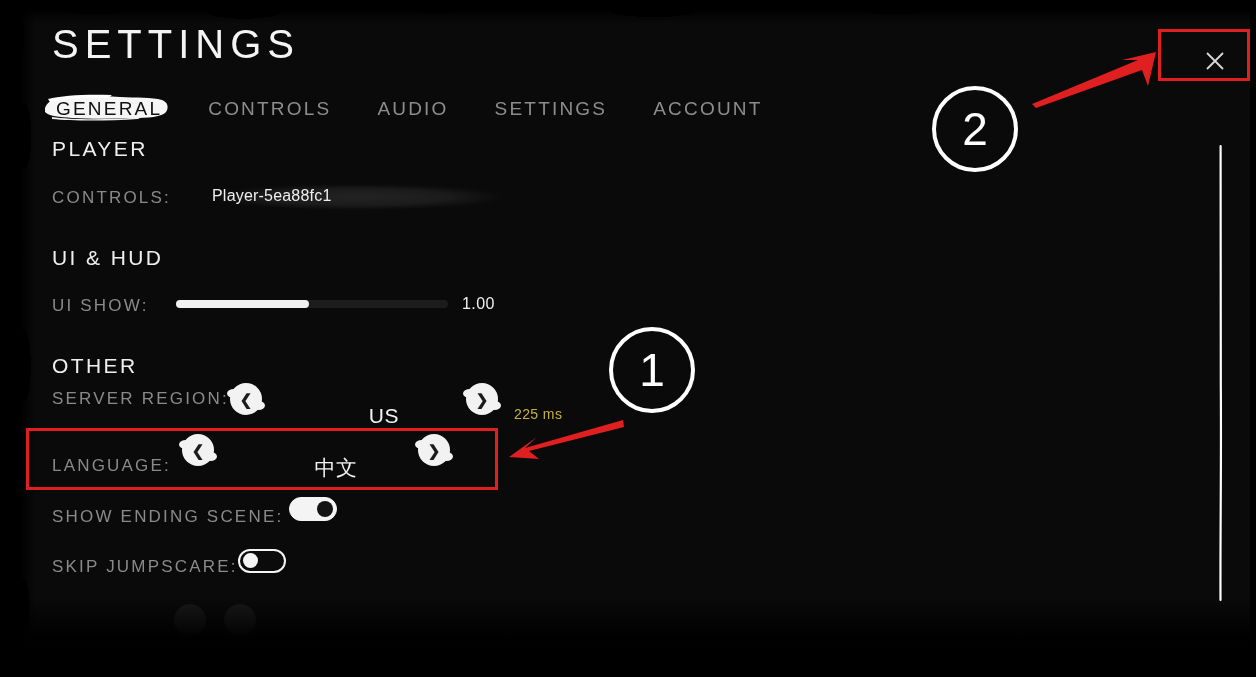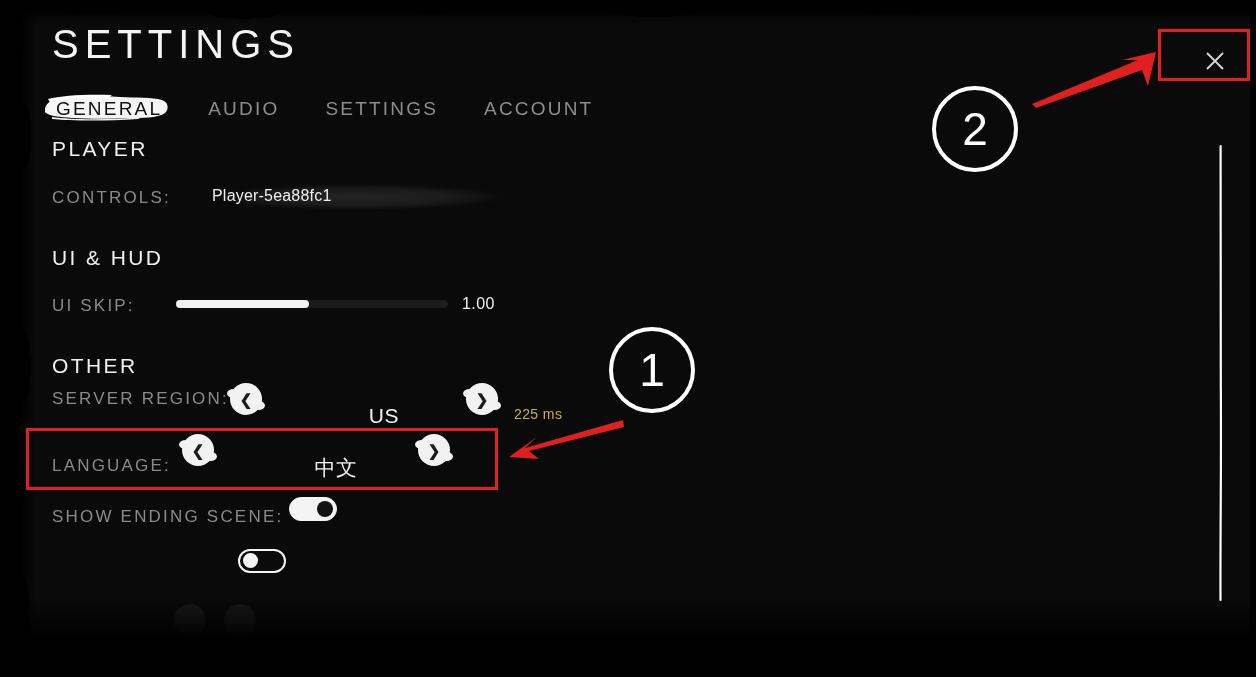--- a/index.html
+++ b/index.html
@@ -341,39 +341,42 @@
       <div class="tab active">
         <svg class="tab-brush" viewBox="0 0 128 28" preserveAspectRatio="none">
           <path d="M3,15 C6,7 14,5 24,4 C40,2 60,3 78,4 C94,5 110,4 120,7 C126,9 127,15 124,19
                    C120,24 106,25 90,25 C70,26 48,26 30,25 C18,24 6,23 3,19 Z" fill="#f6f6f6"></path>
           <path d="M6,6 C20,2 48,1 70,2 L66,5 C46,4 22,5 8,9 Z" fill="#ffffff"></path>
           <path d="M10,24 C30,27 70,27 100,24 L96,26 C66,28 30,28 10,26 Z" fill="#ededed"></path>
         </svg>
         <span>GENERAL</span>
       </div>
       <div class="tab">
+        <span>CONTROLS</span>
+      </div>
+      <div class="tab">
         <span>AUDIO</span>
       </div>
       <div class="tab">
         <span>SETTINGS</span>
       </div>
       <div class="tab">
         <span>ACCOUNT</span>
       </div>
     </div>
 
     <div class="section-head" style="top:131px;">PLAYER</div>
 
     <div class="row-label" style="top:182px;">CONTROLS:</div>
     <div class="username-field"></div>
     <div class="username-text">Player-5ea88fc1</div>
 
     <div class="section-head" style="top:240px;">UI &amp; HUD</div>
 
-    <div class="row-label" style="top:290px;">UI SKIP:</div>
+    <div class="row-label" style="top:290px;">UI SHOW:</div>
     <div class="slider-track">
       <div class="slider-fill" id="ui-scale-fill" style="width: 49%;"></div>
     </div>
     <div class="slider-value">1.00</div>
 
     <div class="section-head" style="top:348px;">OTHER</div>
 
     <div class="row-label" style="top:383px;">SERVER REGION:</div>
     <div class="arrow-btn" style="left:216px; top:377px;">
       <span class="disc"></span>
@@ -395,20 +398,21 @@
     <div class="arrow-btn" style="left:404px; top:428px;">
       <span class="disc"></span>
       <span class="chev">❯</span>
     </div>
 
     <div class="row-label" style="top:501px;">SHOW ENDING SCENE:</div>
     <div class="toggle on" style="left:275px; top:491px;">
       <span class="knob"></span>
     </div>
 
+    <div class="row-label" style="top:551px;">SKIP JUMPSCARE:</div>
     <div class="toggle off" style="left:224px; top:543px;">
       <span class="knob"></span>
     </div>
 
     <div class="ghost-circle" style="left:160px; top:598px;"></div>
     <div class="ghost-circle" style="left:210px; top:598px;"></div>
     <div class="bottom-fade"></div>
 
     <svg class="scrollbar" viewBox="0 0 5 458" preserveAspectRatio="none">
       <path d="M2.6,2 C3.2,80 2.0,160 2.8,240 C3.4,320 2.2,390 2.5,456" stroke="#fdfdfd" stroke-width="2.2" fill="none" stroke-linecap="round"></path>

